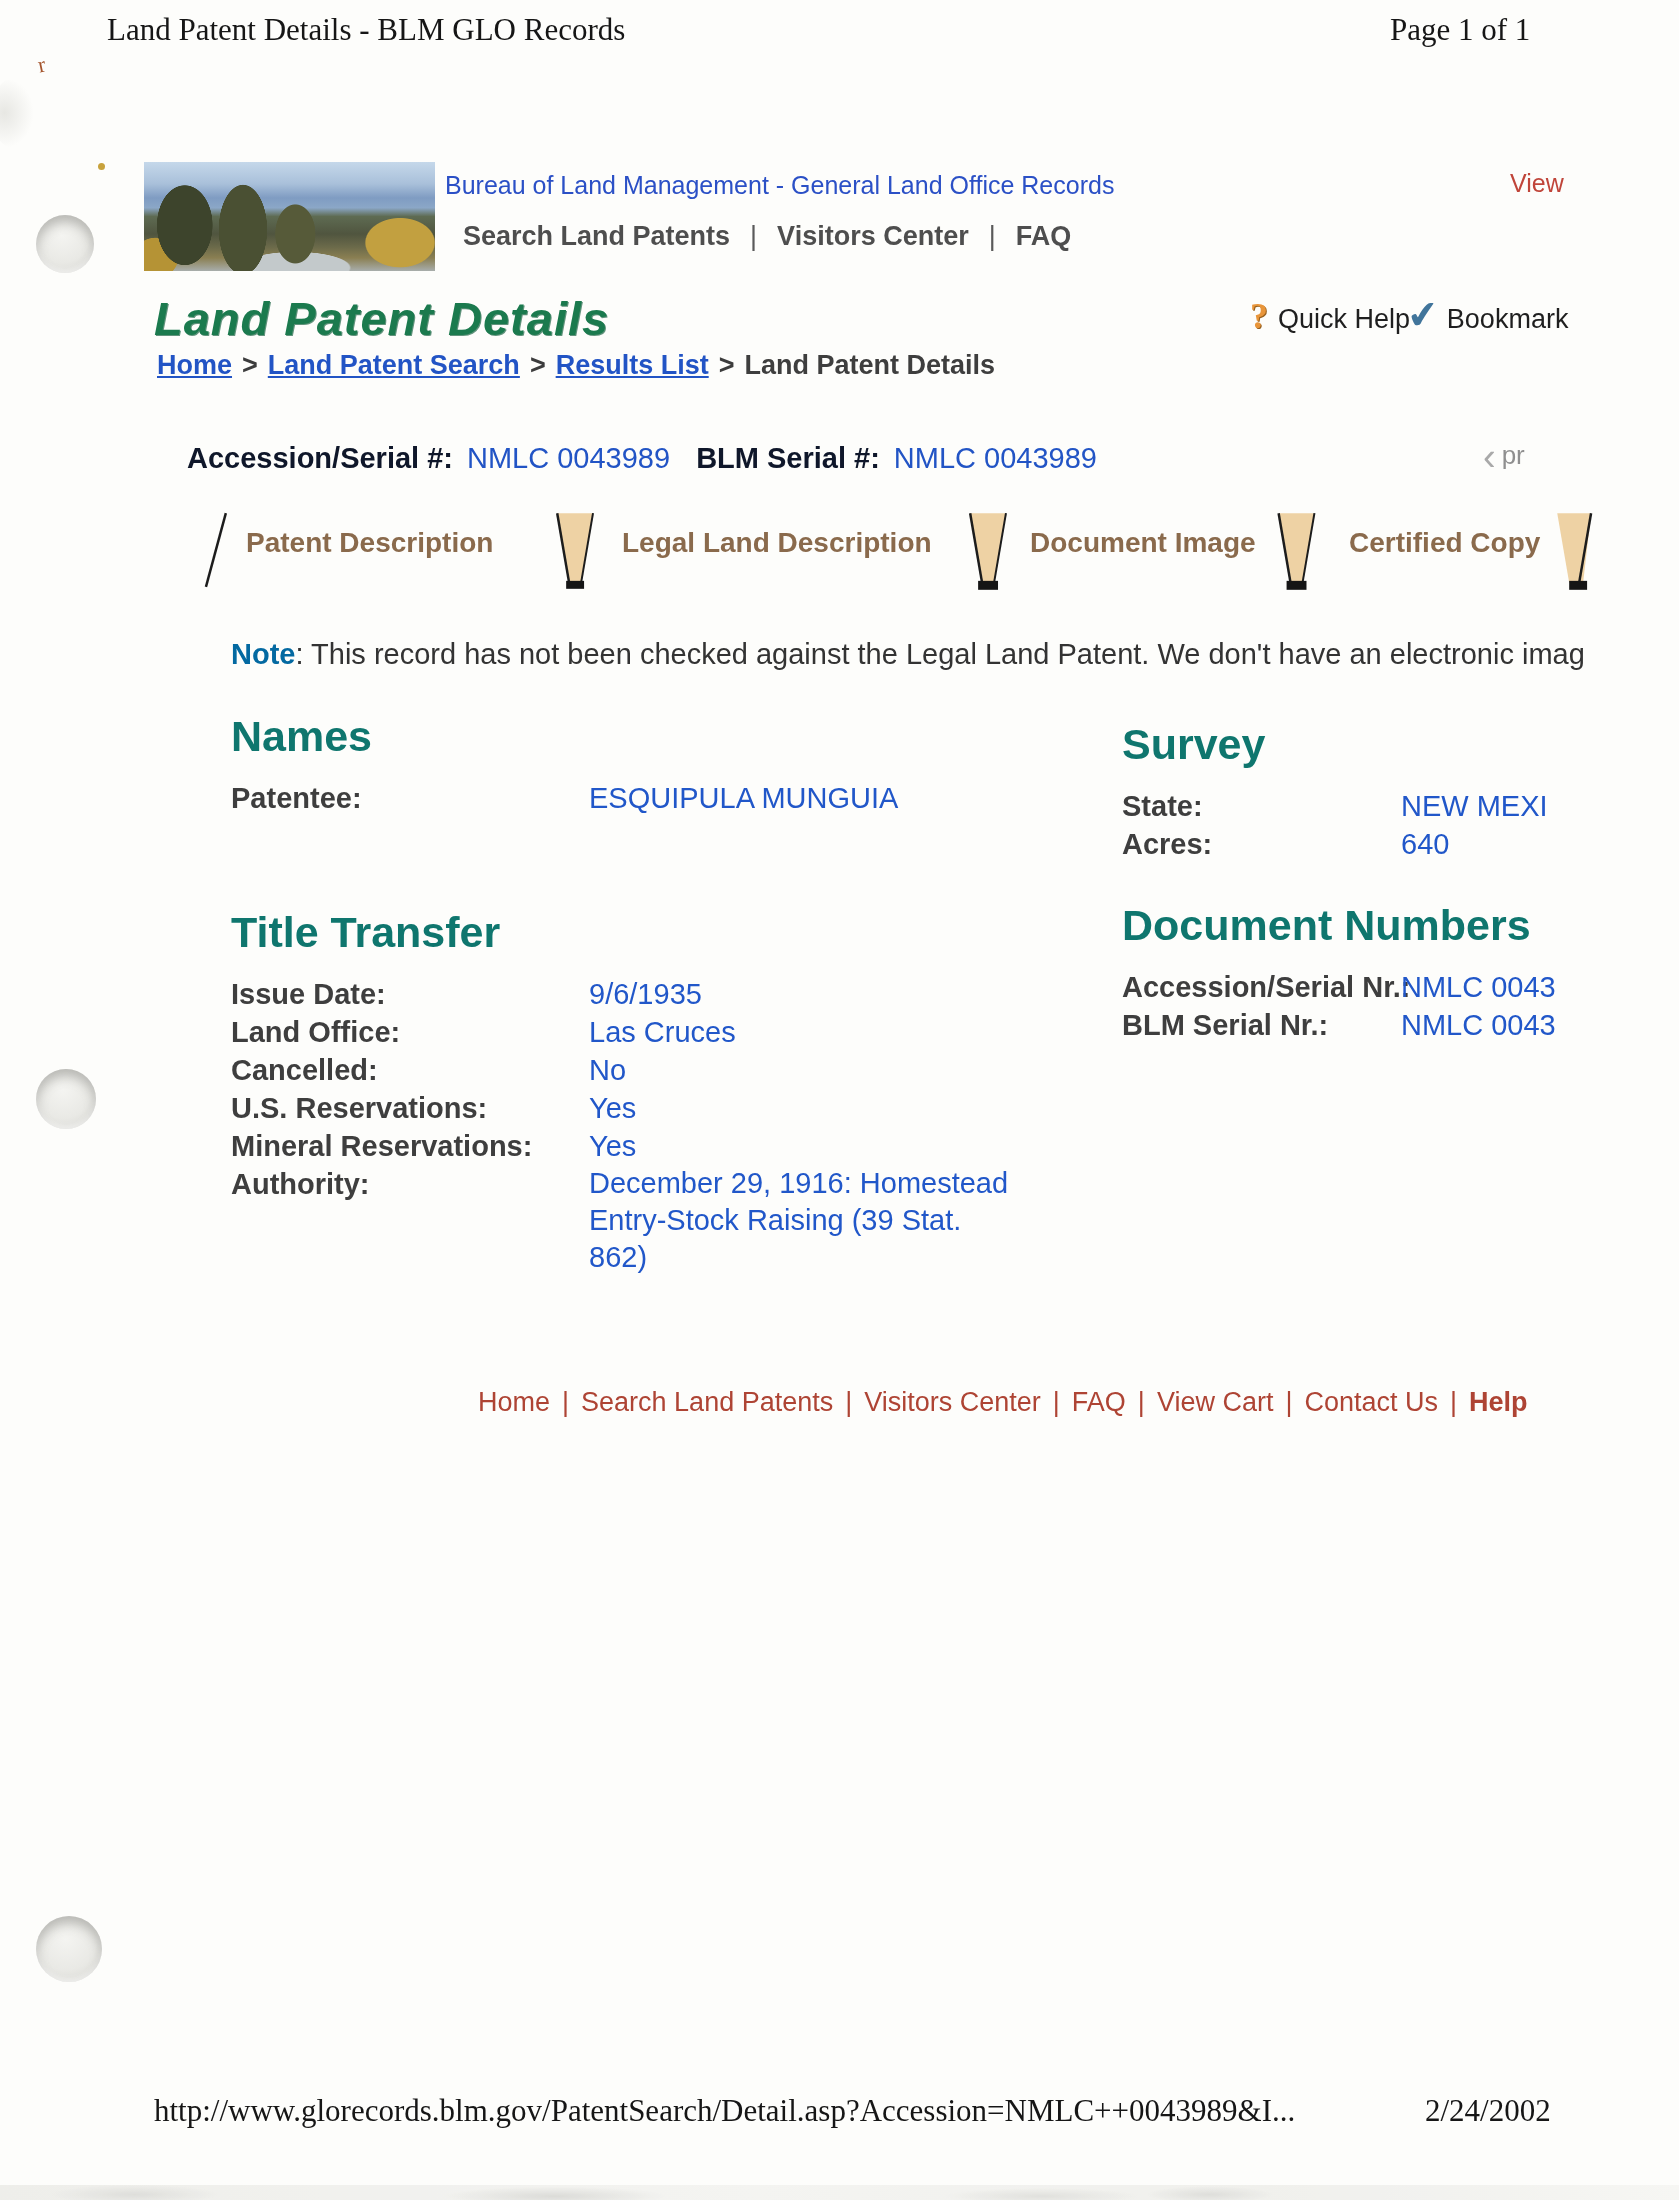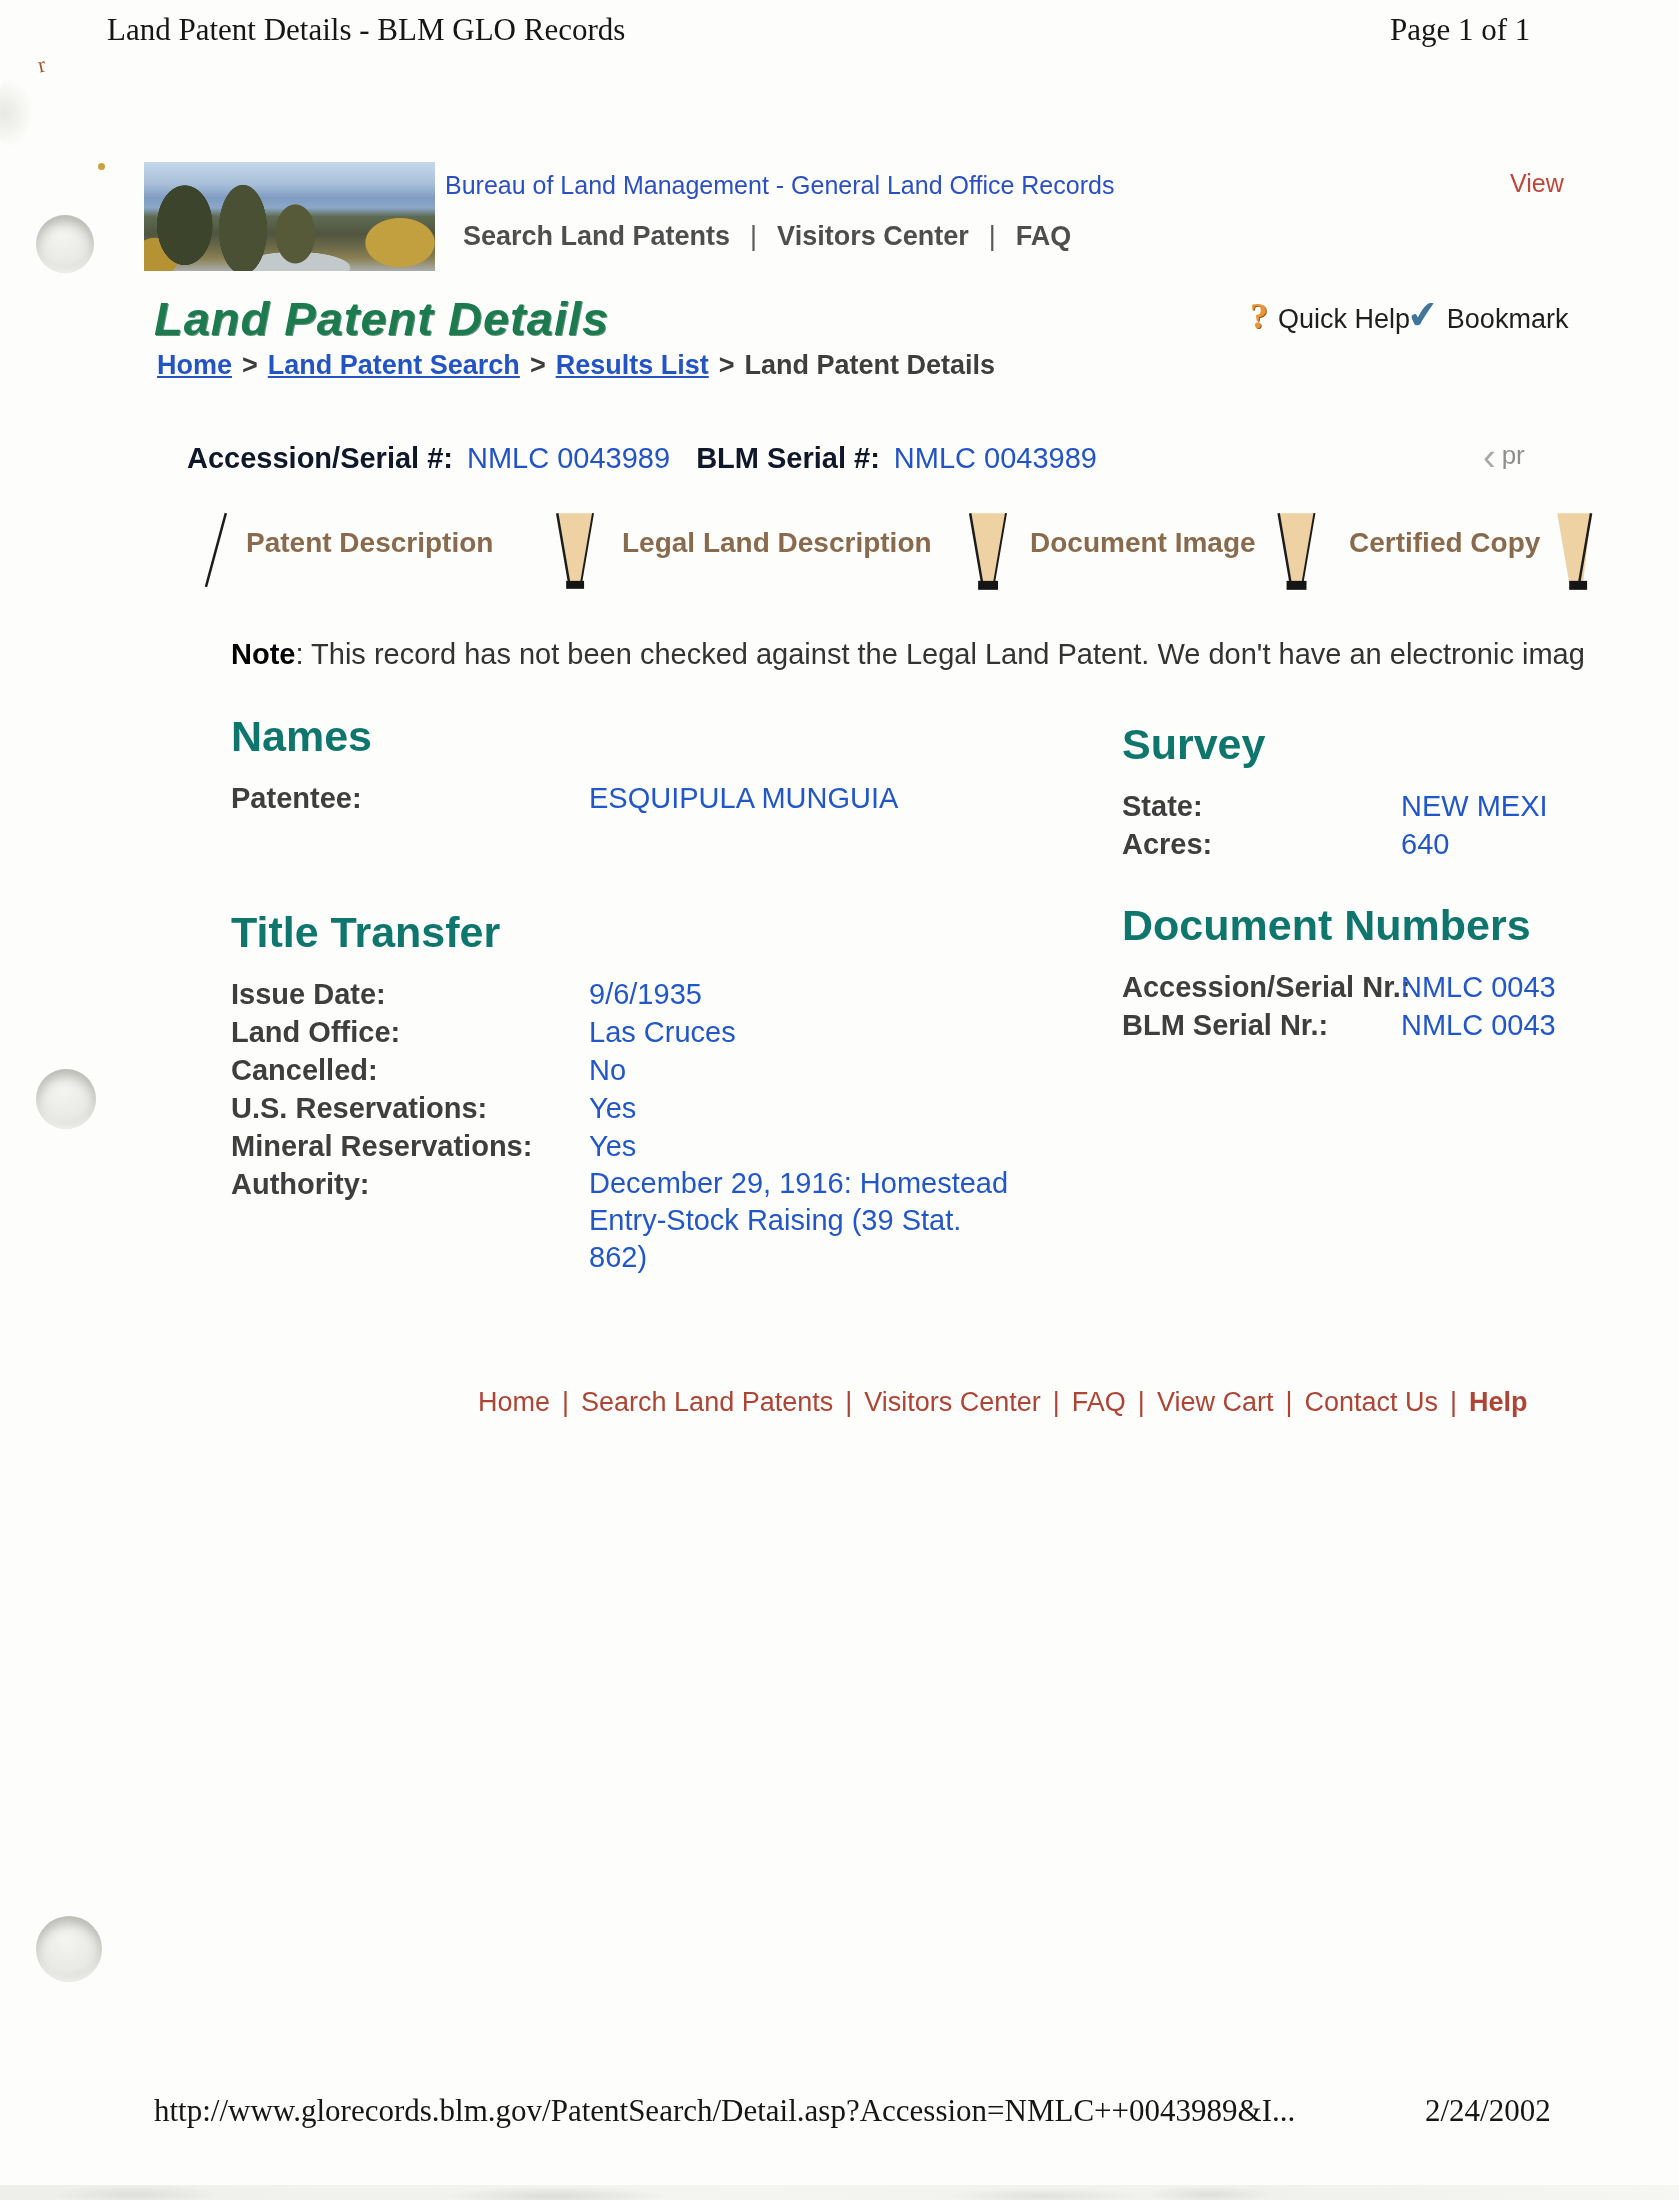--- a/index.html
+++ b/index.html
@@ -69,21 +69,21 @@
   .prev{left:1483px;top:436px;color:#8f8f8f;font-size:26px;cursor:pointer;white-space:nowrap;}
   .prev .chev{font-size:38px;color:#a9a9a9;vertical-align:-6px;margin-right:6px;}
 
   
   .tab-strip{left:194px;top:509px;}
   .tab-label{top:527px;font-size:28px;font-weight:bold;color:#8a6a4c;cursor:pointer;white-space:nowrap;}
   .tl0{left:246px;} .tl1{left:622px;} .tl2{left:1030px;} .tl3{left:1338px;margin-left:11px;}
 
   
   .note{left:231px;top:631px;font-size:29px;color:#333;line-height:47px;white-space:nowrap;}
-  .note .note-label{color:#000000;font-weight:bold;}
+  .note .note-label{color:#0369a1;font-weight:bold;}
 
   
   .sec-heading{font-size:43px;font-weight:bold;color:#0f766e;margin-bottom:18px;}
   .field-row{font-size:29px;line-height:38px;white-space:nowrap;}
   .field-label{display:inline-block;font-weight:bold;color:#3e3e3e;}
   .w-left{width:358px;} .w-right{width:279px;}
   .field-value{color:#2157c9;}
   .wrap-value{display:inline-block;vertical-align:top;max-width:430px;white-space:normal;line-height:37px;}
   .sec-names{left:231px;top:712px;}
   .sec-survey{left:1122px;top:720px;}

